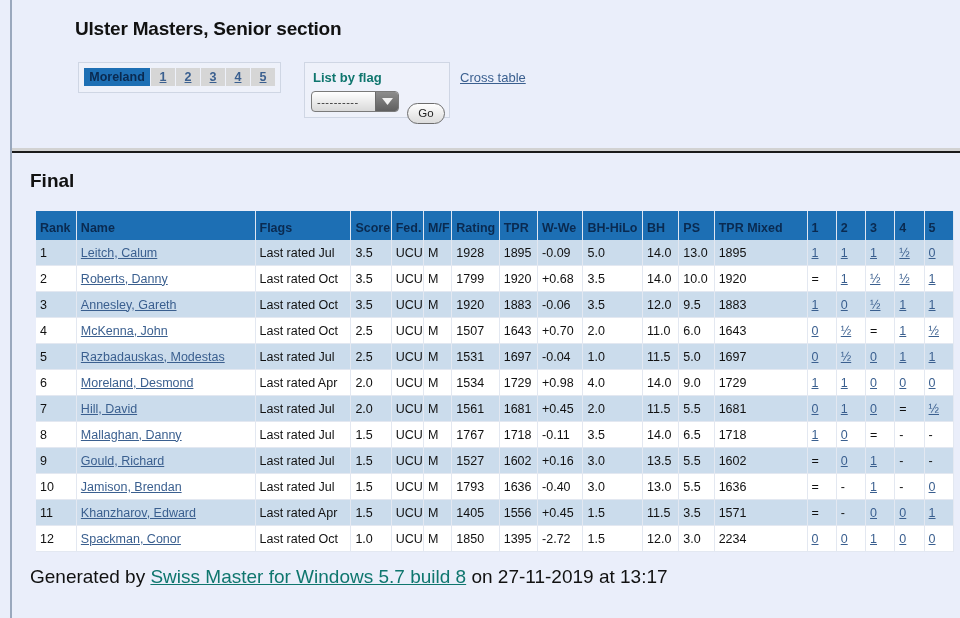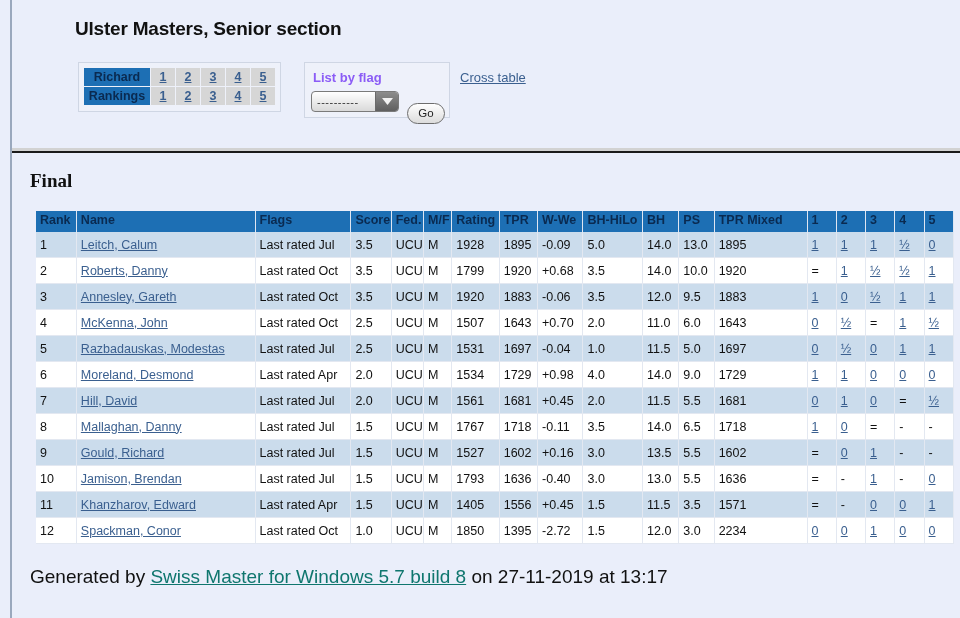--- a/index.html
+++ b/index.html
@@ -88,21 +88,21 @@
     border: 1px solid #cfd6e4;
     background: #eef1fa;
     box-sizing: border-box;
   }
   .flag-label {
     position: absolute;
     left: 8px;
     top: 7px;
     font-size: 13px;
     font-weight: bold;
-    color: #8b5cf6;
+    color: #0f766e;
   }
   .flag-select {
     position: absolute;
     left: 6px;
     top: 28px;
     width: 88px;
     height: 21px;
     border: 1px solid #7a7a7a;
     border-radius: 4px;
     background: linear-gradient(#ffffff, #d9d9d9);
@@ -164,40 +164,39 @@
     box-sizing: border-box;
   }
   
   .final-heading {
     position: absolute;
     left: 18px;
     top: 170px;
     font-size: 19px;
     font-weight: bold;
     color: #111;
-    font-family: Liberation Serif, serif;
   }
   .results-wrap {
     position: absolute;
     left: 24px;
     top: 211px;
     width: 918px;
   }
   table.results {
     border-collapse: collapse;
     font-size: 12.5px;
     width: 918px;
     table-layout: fixed;
   }
   table.results th {
     background: #1d6fb4;
     color: #0a2a50;
     font-weight: bold;
     text-align: left;
-    padding: 0 4px 4px 4px;
+    padding: 8px 4px 4px 4px;
     font-size: 12.5px;
     border-right: 1px solid #dfe6f2;
     height: 17px;
     white-space: nowrap;
     overflow: hidden;
   }
   table.results td {
     padding: 4px 4px 4px 4px;
     color: #111;
     border-right: 1px solid #e3e8f1;
@@ -263,29 +262,21 @@
 
 <div class="page-frame">
 
   <div class="top-panel">
     <div class="tournament-title">Ulster Masters, Senior section</div>
 
     <div class="nav-box">
       <table class="nav-table">
         <tbody>
           <tr>
-            <td class="nav-label">Richard</td>
-            <td class="nav-num"><a href="#">1</a></td>
-            <td class="nav-num"><a href="#">2</a></td>
-            <td class="nav-num"><a href="#">3</a></td>
-            <td class="nav-num"><a href="#">4</a></td>
-            <td class="nav-num"><a href="#">5</a></td>
-          </tr>
-          <tr>
-            <td class="nav-label">Rankings</td>
+            <td class="nav-label">Moreland</td>
             <td class="nav-num"><a href="#">1</a></td>
             <td class="nav-num"><a href="#">2</a></td>
             <td class="nav-num"><a href="#">3</a></td>
             <td class="nav-num"><a href="#">4</a></td>
             <td class="nav-num"><a href="#">5</a></td>
           </tr>
         </tbody>
       </table>
     </div>
 

